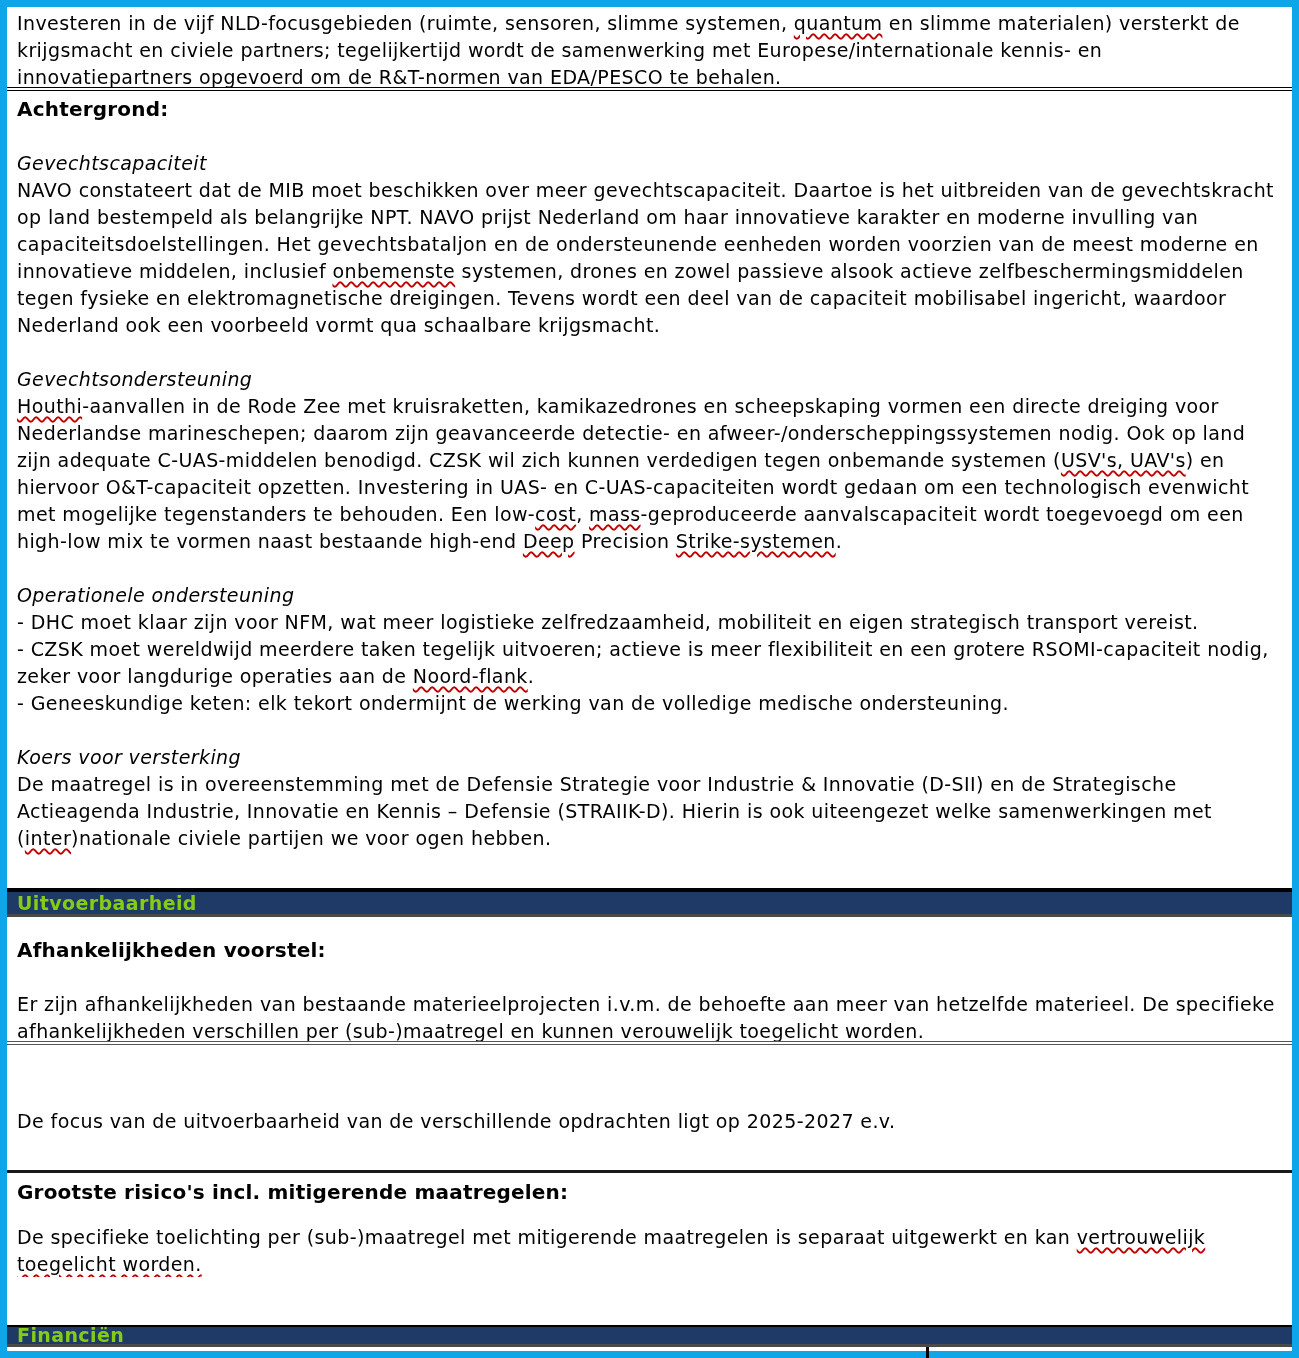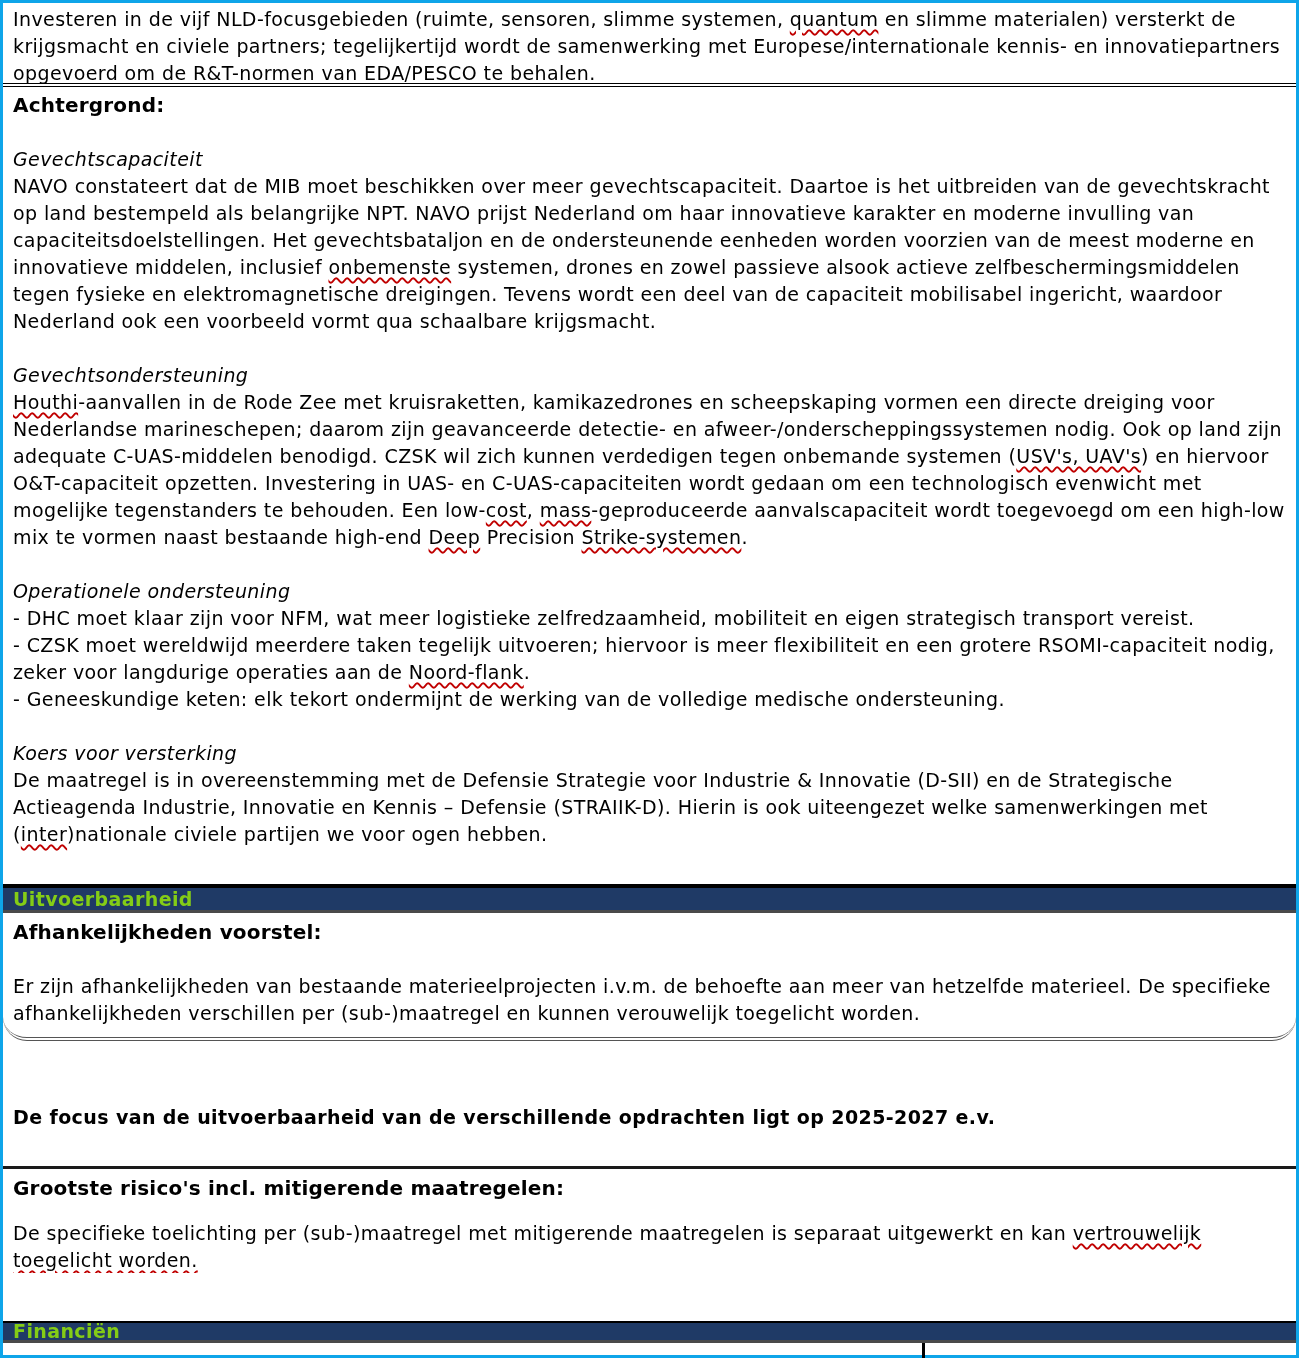--- a/index.html
+++ b/index.html
@@ -1,20 +1,20 @@
 <!DOCTYPE html>
 <html style="--navy: #1f3a66; --spell: #c00000;"><head>
 <meta charset="utf-8">
 <style>
   html,body { margin:0; padding:0; background:#ffffff; }
   .doc {
     position:relative;
     width:1299px; height:1358px;
     box-sizing:border-box;
-    border:3px solid #0ea5e9;
+    border:7px solid #0ea5e9;
     font-family:"DejaVu Sans","Liberation Sans",sans-serif;
     font-size:19px; line-height:27px; letter-spacing:0.4px;
     color:#000; background:#fff;
   }
   .row { box-sizing:border-box; padding:3px 10px; overflow:hidden; }
   p { margin:0; }
   .gap { margin-bottom:27px; }
   .h  { font-weight:bold; font-size:20px; letter-spacing:0.2px; }
   .it { font-style:italic; }
   .bar {
@@ -26,23 +26,23 @@
   .sp {
     text-decoration-line:underline;
     text-decoration-style:wavy;
     text-decoration-color:var(--spell,#c00000);
     text-decoration-thickness:2px;
     text-underline-offset:3px;
   }
   #row-intro        { height:84px;  border-bottom:4px double #000; }
   #row-achtergrond  { height:799px; border-bottom:2px solid #000; padding-top:5px; }
   #bar-uitvoerbaarheid { height:27px; }
-  #row-afhankelijkheden { height:128px; border-bottom:4px double #555; padding-top:6px;border-radius:24px; }
+  #row-afhankelijkheden { height:128px; border-bottom:4px double #555; padding-top:20px; }
   #row-wanneer      { height:128px; border-bottom:3px solid #1a1a1a; padding-top:8px; }
-  #row-wanneer .para { margin-top:55px;font-weight:bold; }
+  #row-wanneer .para { margin-top:55px; }
   #row-risico       { height:104px; padding-top:6px; }
   #row-risico .h    { margin-bottom:18px; }
   #bar-financien    { height:22px;margin-top:48px; }
   #row-lcc          { height:52px; display:flex; padding:0; }
   .lcc-left  { box-sizing:border-box; flex:0 0 919px; display:flex; align-items:center; padding:0 10px; font-weight:bold; }
   .lcc-right { box-sizing:border-box; flex:1; border-left:3px solid #000; display:flex; align-items:center; justify-content:center; }
   .lcc-value { font-weight:bold; text-decoration:underline; text-underline-offset:4px; }
 </style>
 </head>
 <body>
@@ -57,21 +57,21 @@
     <p class="h gap">Achtergrond:</p>
 
     <p class="it">Gevechtscapaciteit</p>
     <p class="gap"><span>NAVO constateert dat de MIB moet beschikken over meer gevechtscapaciteit. Daartoe is het uitbreiden van de gevechtskracht op land bestempeld als belangrijke NPT. NAVO prijst Nederland om haar innovatieve karakter en moderne invulling van capaciteitsdoelstellingen. Het gevechtsbataljon en de ondersteunende eenheden worden voorzien van de meest moderne en innovatieve middelen, inclusief </span><span class="sp">onbemenste</span><span> systemen, drones en zowel passieve alsook actieve zelfbeschermingsmiddelen tegen fysieke en elektromagnetische dreigingen. Tevens wordt een deel van de capaciteit mobilisabel ingericht, waardoor Nederland ook een voorbeeld vormt qua schaalbare krijgsmacht.</span></p>
 
     <p class="it">Gevechtsondersteuning</p>
     <p class="gap"><span class="sp">Houthi</span><span>-aanvallen in de Rode Zee met kruisraketten, kamikazedrones en scheepskaping vormen een directe dreiging voor Nederlandse marineschepen; daarom zijn geavanceerde detectie- en afweer-/onderscheppingssystemen nodig. Ook op land zijn adequate C-UAS-middelen benodigd. CZSK wil zich kunnen verdedigen tegen onbemande systemen (</span><span class="sp">USV's, UAV's</span><span>) en hiervoor O&amp;T-capaciteit opzetten. Investering in UAS- en C-UAS-capaciteiten wordt gedaan om een technologisch evenwicht met mogelijke tegenstanders te behouden. Een low-</span><span class="sp">cost</span><span>, </span><span class="sp">mass</span><span>-geproduceerde aanvalscapaciteit wordt toegevoegd om een high-low mix te vormen naast bestaande high-end </span><span class="sp">Deep</span><span> Precision </span><span class="sp">Strike-systemen</span><span>.</span></p>
 
     <p class="it">Operationele ondersteuning</p>
     <p><span>- DHC moet klaar zijn voor NFM, wat meer logistieke zelfredzaamheid, mobiliteit en eigen strategisch transport vereist.</span></p>
-    <p><span>- CZSK moet wereldwijd meerdere taken tegelijk uitvoeren; hiervoor is meer flexibiliteit en een grotere RSOMI-capaciteit nodig, zeker voor langdurige operaties aan de </span><span class="sp">Noord-flank</span><span>.</span></p>
+    <p><span>- CZSK moet wereldwijd meerdere taken tegelijk uitvoeren; actieve is meer flexibiliteit en een grotere RSOMI-capaciteit nodig, zeker voor langdurige operaties aan de </span><span class="sp">Noord-flank</span><span>.</span></p>
     <p class="gap"><span>- Geneeskundige keten: elk tekort ondermijnt de werking van de volledige medische ondersteuning.</span></p>
 
     <p class="it">Koers voor versterking</p>
     <p><span>De maatregel is in overeenstemming met de Defensie Strategie voor Industrie &amp; Innovatie (D-SII) en de Strategische Actieagenda Industrie, Innovatie en Kennis – Defensie (STRAIIK-D). Hierin is ook uiteengezet welke samenwerkingen met (</span><span class="sp">inter</span><span>)nationale civiele partijen we voor ogen hebben.</span></p>
   </div>
 
   <div class="bar" id="bar-uitvoerbaarheid">Uitvoerbaarheid</div>
 
   <div class="row" id="row-afhankelijkheden">
     <p class="h gap">Afhankelijkheden voorstel:</p>

